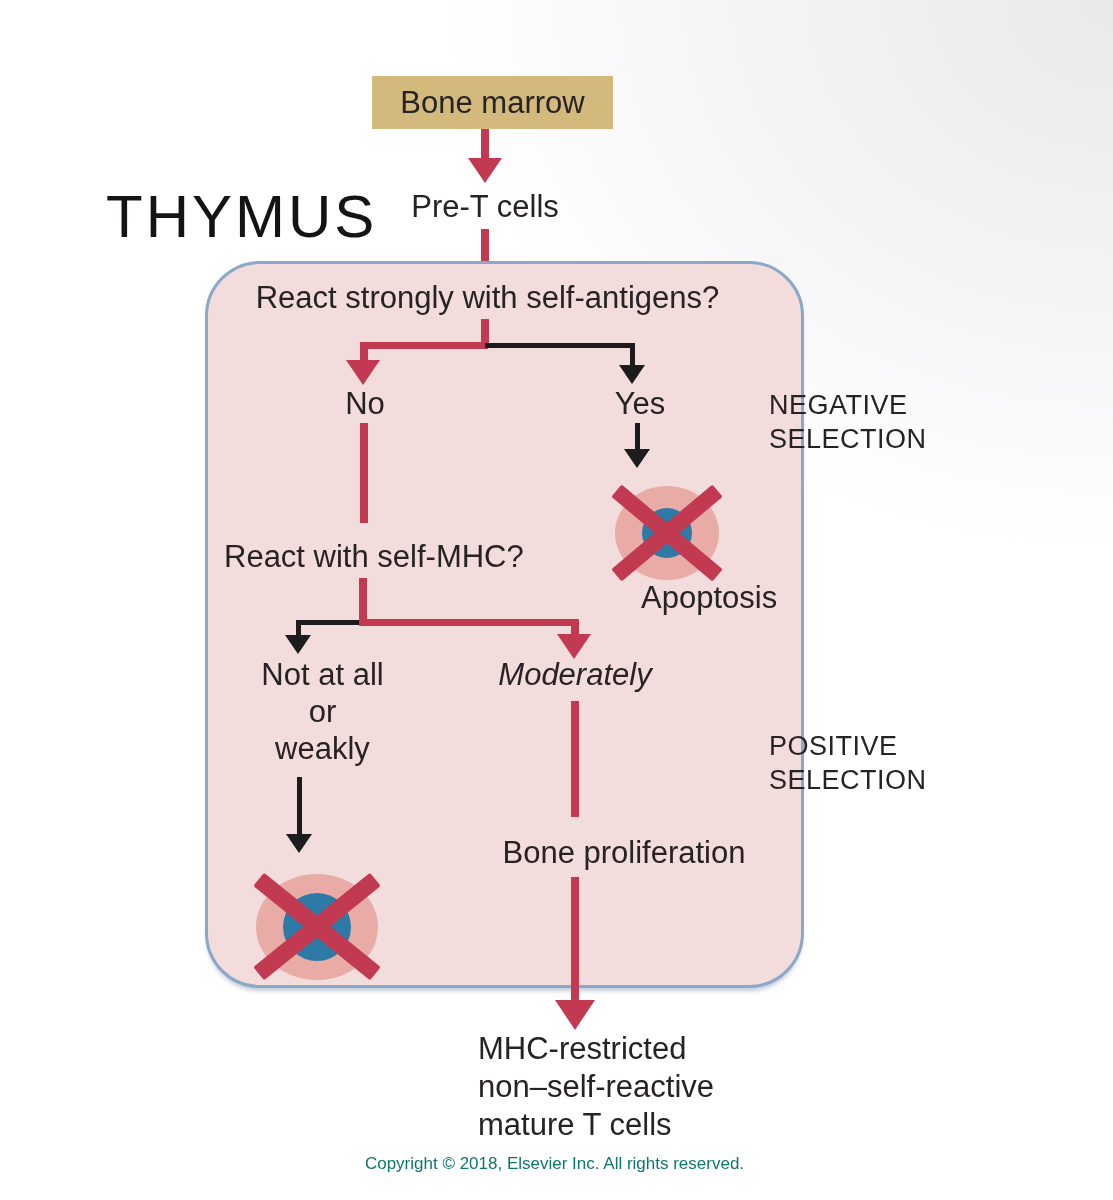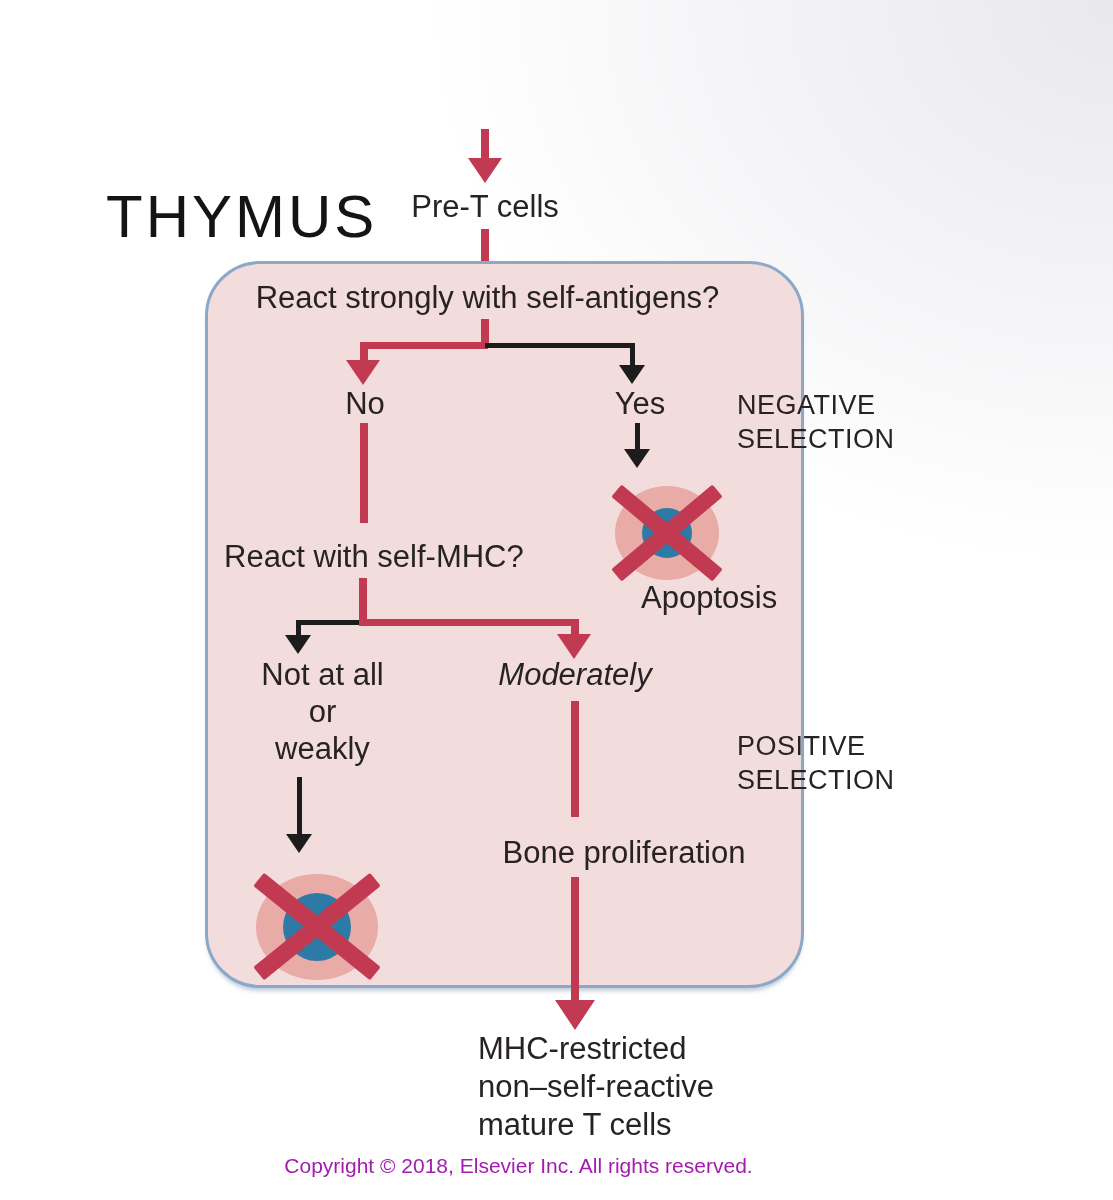--- a/index.html
+++ b/index.html
@@ -32,21 +32,21 @@
     pointer-events:none;
   }
   .lbl{
     position:absolute;
     font-size:31px;
     line-height:1.12;
     color:var(--text);
     white-space:pre-line;
   }
   .center{text-align:center;}
-  .sel-lbl{font-size:27px; line-height:34px; letter-spacing:0.5px;}
+  .sel-lbl{font-size:27px; line-height:34px; letter-spacing:0.5px;margin-left:32px;}
   .node-box{
     position:absolute;
     background:var(--bone-marrow-bg);
     display:flex; align-items:center; justify-content:center;
     font-size:31px;
   }
   .thymus-box{
     position:absolute;
     background:var(--thymus-box-bg);
     border:3px solid var(--thymus-box-border);
@@ -72,30 +72,34 @@
   .cell .xbar{position:absolute; background:var(--arrow-red); border-radius:2px;}
   .thymus-title{
     position:absolute;
     font-size:60px;
     letter-spacing:3px;
     color:#151313;
     text-align:right;
   }
   .copyright{
     position:absolute;
-    font-size:21px;
-    color:#a21caf;
+    font-size:17px;
+    color:#0f766e;
+    margin-left:36px;
   }
 </style>
 </head>
 <body>
 
 <div class="canvas">
   <div class="bg-grad"></div>
 
+  <div class="node-box" style="left:372px; top:76px; width:241px; height:53px;">
+    <span>Bone marrow</span>
+  </div>
 
   <div>
     <div class="vr" style="left:481px; top:129px; height:32px;"></div>
     <div class="head-r" style="left:468px; top:158px;"></div>
   </div>
 
   <div class="thymus-title" style="left:106px; top:182px;">THYMUS</div>
 
   <div class="lbl center" style="left:385px; top:190px; width:200px;">Pre-T cells</div>
 

